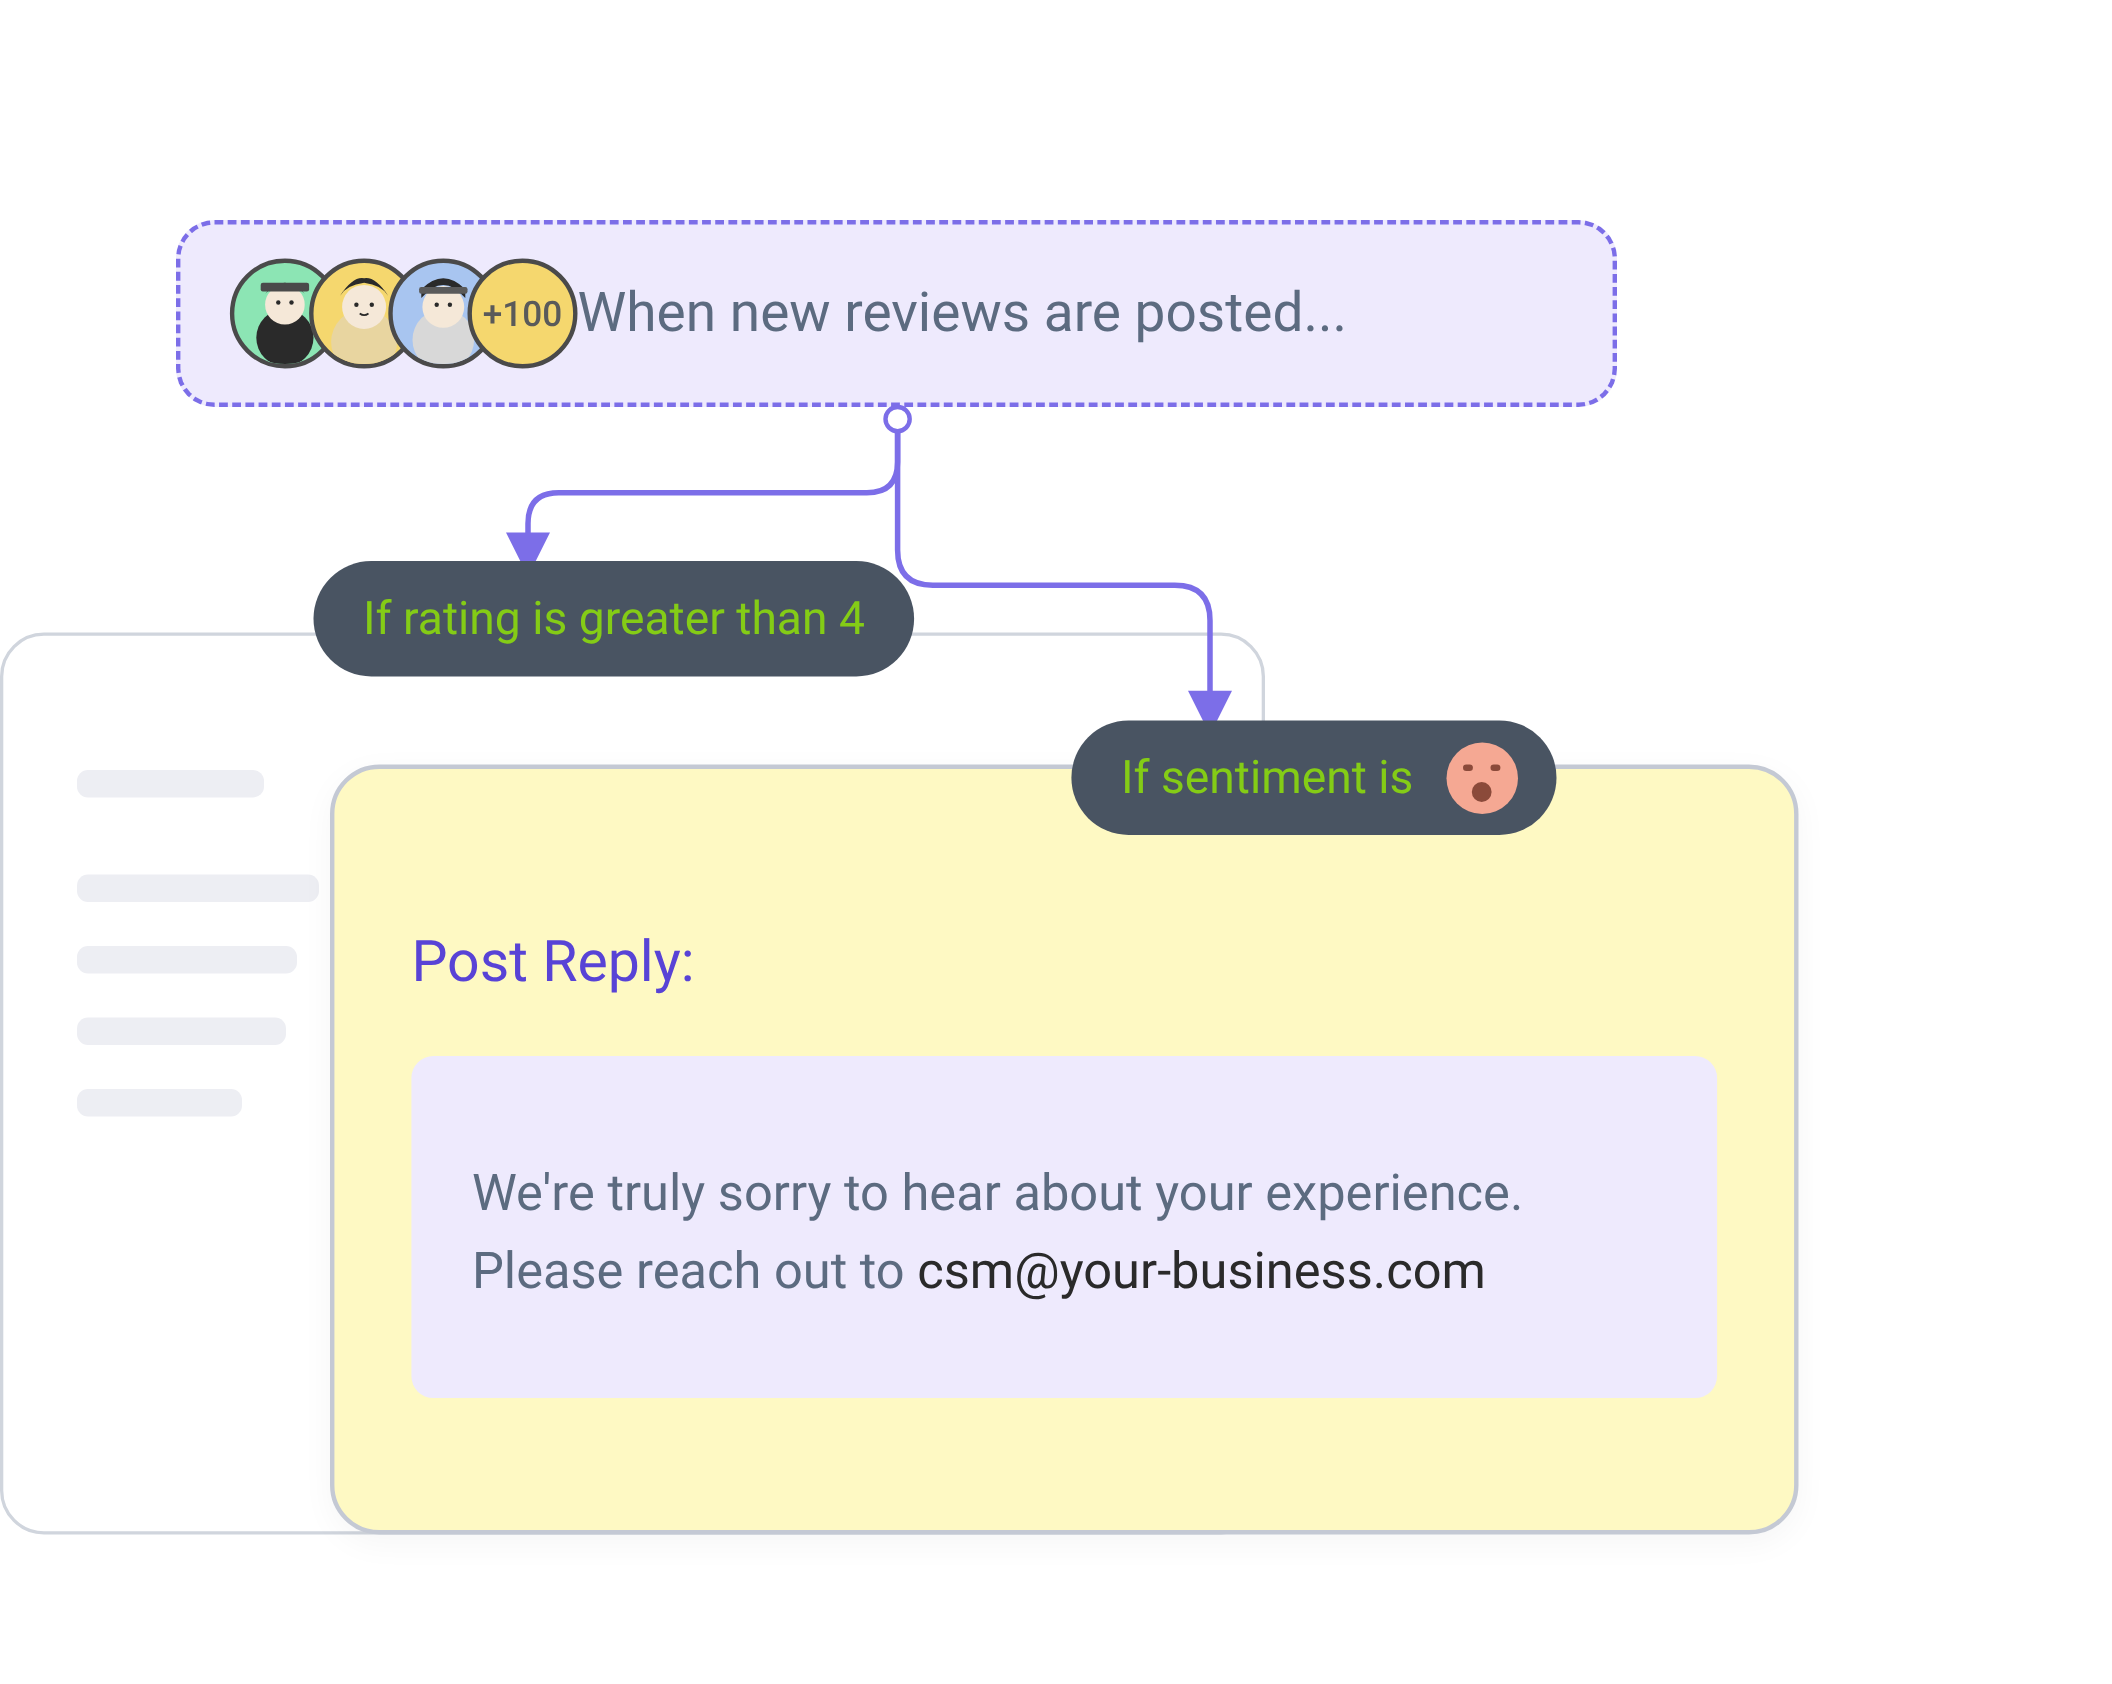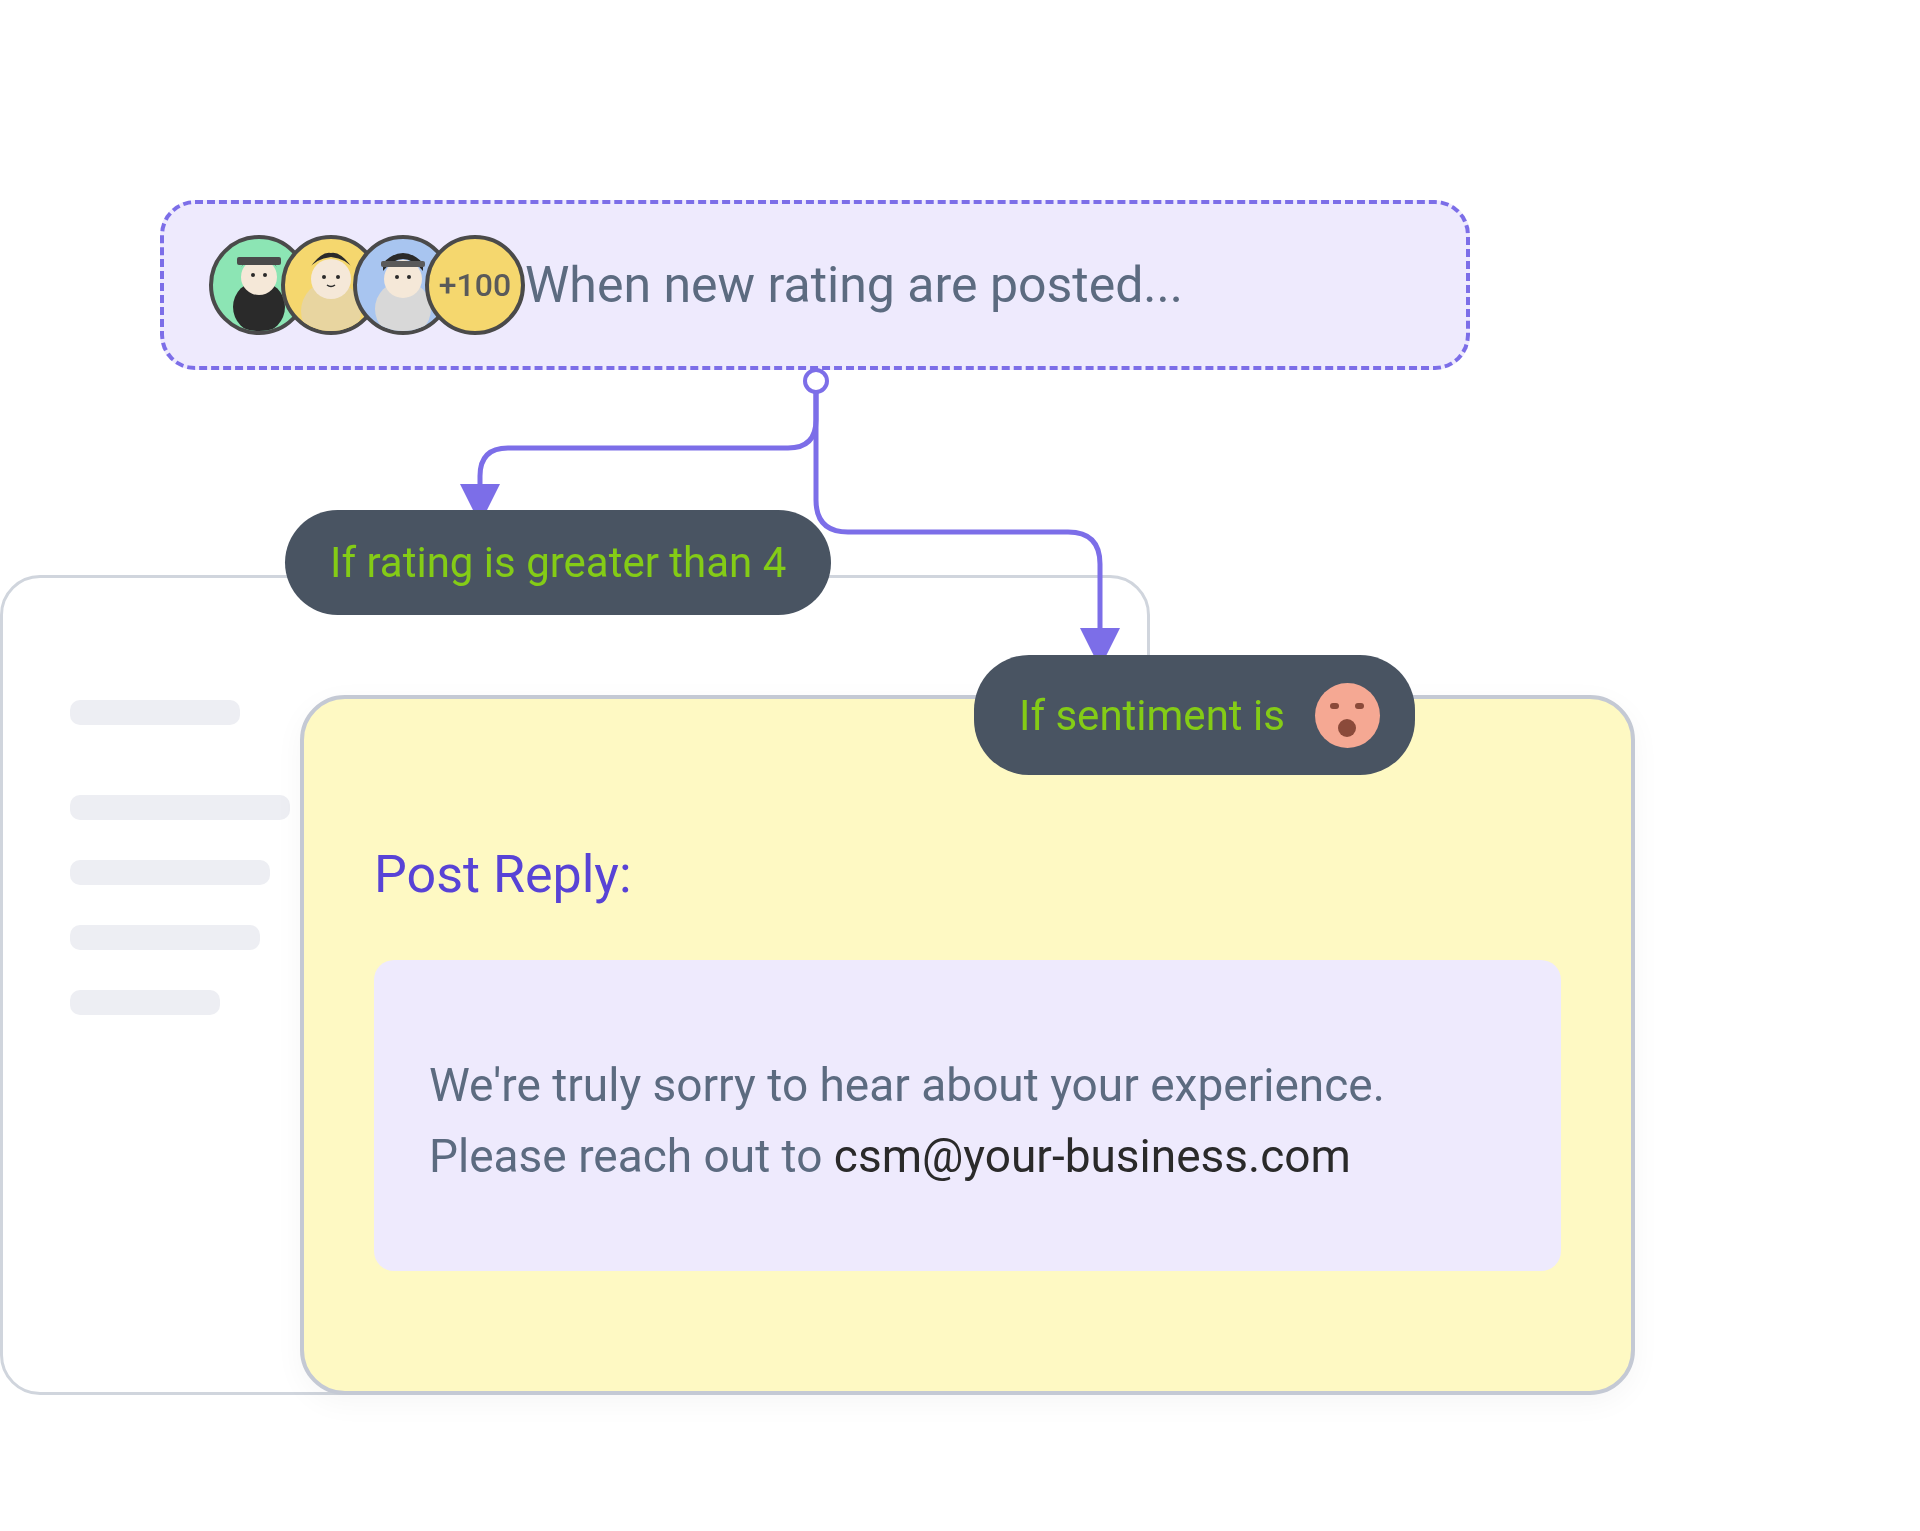--- a/index.html
+++ b/index.html
@@ -126,21 +126,21 @@
     }
     
     .condition-1 {
       left: 285px;
       top: 510px;
     }
     
     .condition-2 {
       left: 974px;
       top: 655px;
-      height: 120px;
+      height: 104px;
       gap: 30px;
       padding-right: 35px;
     }
     
     .emoji-face {
       width: 65px;
       height: 65px;
       background: #f5a893;
       border-radius: 50%;
       display: flex;
@@ -279,21 +279,21 @@
         <circle cx="40" cy="38" r="2" fill="#2a2a2a"></circle>
         <circle cx="52" cy="38" r="2" fill="#2a2a2a"></circle>
         <path d="M 26 32 Q 46 8 66 32 L 66 24 Q 46 4 26 24 Z" fill="#2a2a2a"></path>
         <rect x="24" y="22" width="44" height="6" fill="#5a5a5a" rx="2"></rect>
       </svg>
     </div>
     <div class="avatar avatar-count">
       <span>+100</span>
     </div>
   </div>
-  <div class="trigger-text">When new rating are posted...</div>
+  <div class="trigger-text">When new reviews are posted...</div>
 </div>
 
 <div class="connector-node"></div>
 
 <svg class="connector-svg" viewBox="0 0 800 300">
   <defs>
     <marker id="arrowhead" markerWidth="12" markerHeight="12" refX="6" refY="6" orient="auto">
       <path d="M 2 2 L 10 6 L 2 10 Z" fill="#7c6ee8"></path>
     </marker>
   </defs>

